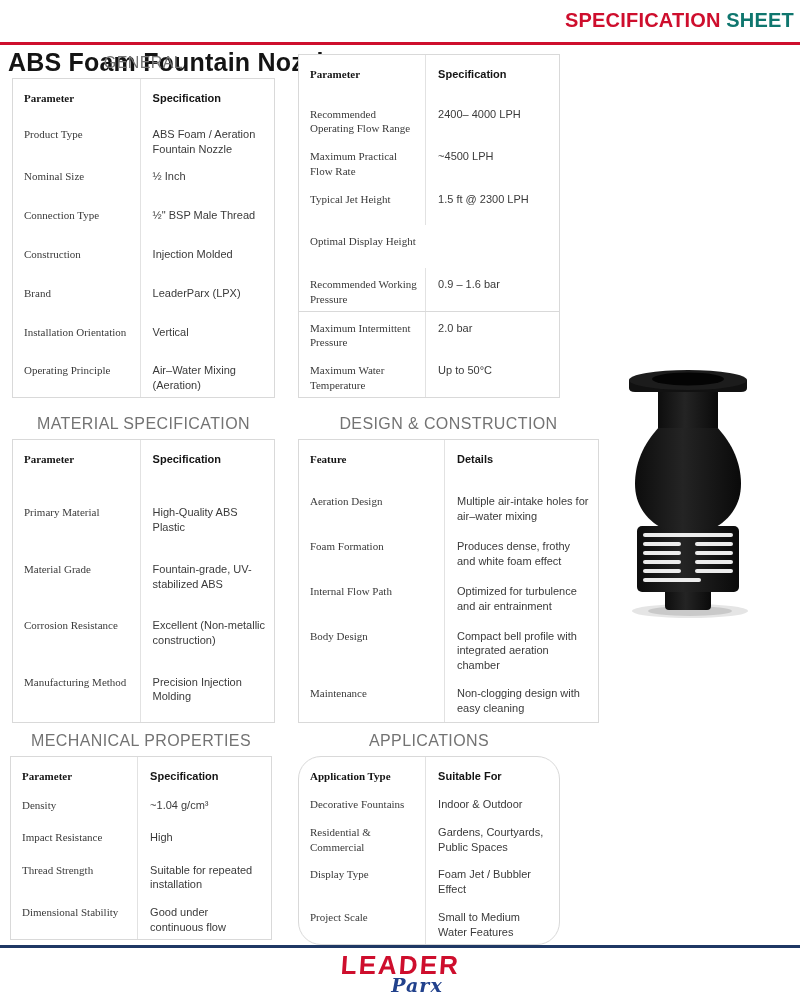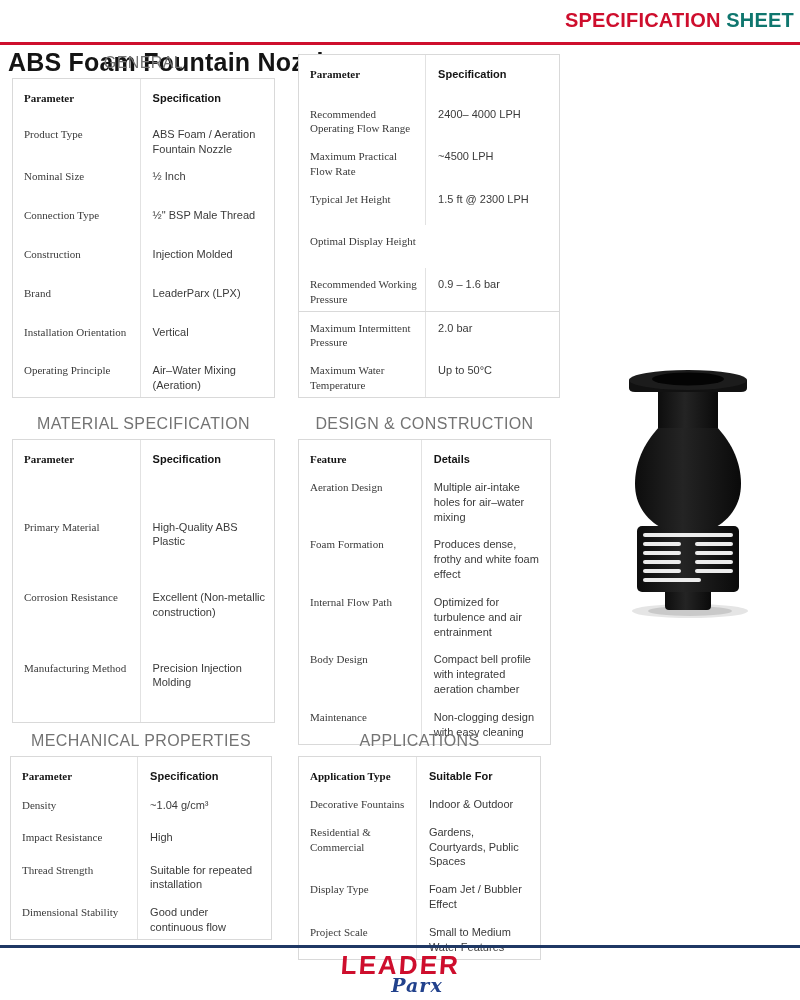--- a/index.html
+++ b/index.html
@@ -150,31 +150,35 @@
     <div class="spec-table" style="flex: 1 1 0%;">
         <div class="t-row hdr-row">
           <div class="cell param">Parameter</div>
           <div class="cell spec">Specification</div>
         </div>
         <div class="t-row">
           <div class="cell param">Primary Material</div>
           <div class="cell spec">High-Quality ABS Plastic</div>
         </div>
         <div class="t-row">
+          <div class="cell param">Material Grade</div>
+          <div class="cell spec">Fountain-grade, UV-stabilized ABS</div>
+        </div>
+        <div class="t-row">
           <div class="cell param">Corrosion Resistance</div>
           <div class="cell spec">Excellent (Non-metallic construction)</div>
         </div>
         <div class="t-row">
           <div class="cell param">Manufacturing Method</div>
           <div class="cell spec">Precision Injection Molding</div>
         </div>
       </div>
   </div>
 
-  <div class="sec" style="left:298px; top:415px; width:253px; height:308px;">
+  <div class="sec" style="left:298px; top:415px; width:301px; height:308px;">
     <div class="sec-title">DESIGN &amp; CONSTRUCTION</div>
     <div class="spec-table" style="flex: 1 1 0%;">
         <div class="t-row hdr-row">
           <div class="cell param">Feature</div>
           <div class="cell spec">Details</div>
         </div>
         <div class="t-row">
           <div class="cell param">Aeration Design</div>
           <div class="cell spec">Multiple air-intake holes for air–water mixing</div>
         </div>
@@ -216,23 +220,23 @@
           <div class="cell param">Thread Strength</div>
           <div class="cell spec">Suitable for repeated installation</div>
         </div>
         <div class="t-row">
           <div class="cell param">Dimensional Stability</div>
           <div class="cell spec">Good under continuous flow</div>
         </div>
       </div>
   </div>
 
-  <div class="sec" style="left:298px; top:732px; width:243px; height:208px;">
+  <div class="sec" style="left:298px; top:732px; width:262px; height:208px;">
     <div class="sec-title">APPLICATIONS</div>
-    <div class="spec-table" style="flex: 1 1 0%;">
+    <div class="spec-table" style="flex: 1 1 0%; border-radius: 23px;">
         <div class="t-row hdr-row">
           <div class="cell param">Application Type</div>
           <div class="cell spec">Suitable For</div>
         </div>
         <div class="t-row">
           <div class="cell param">Decorative Fountains</div>
           <div class="cell spec">Indoor &amp; Outdoor</div>
         </div>
         <div class="t-row">
           <div class="cell param">Residential &amp; Commercial</div>

